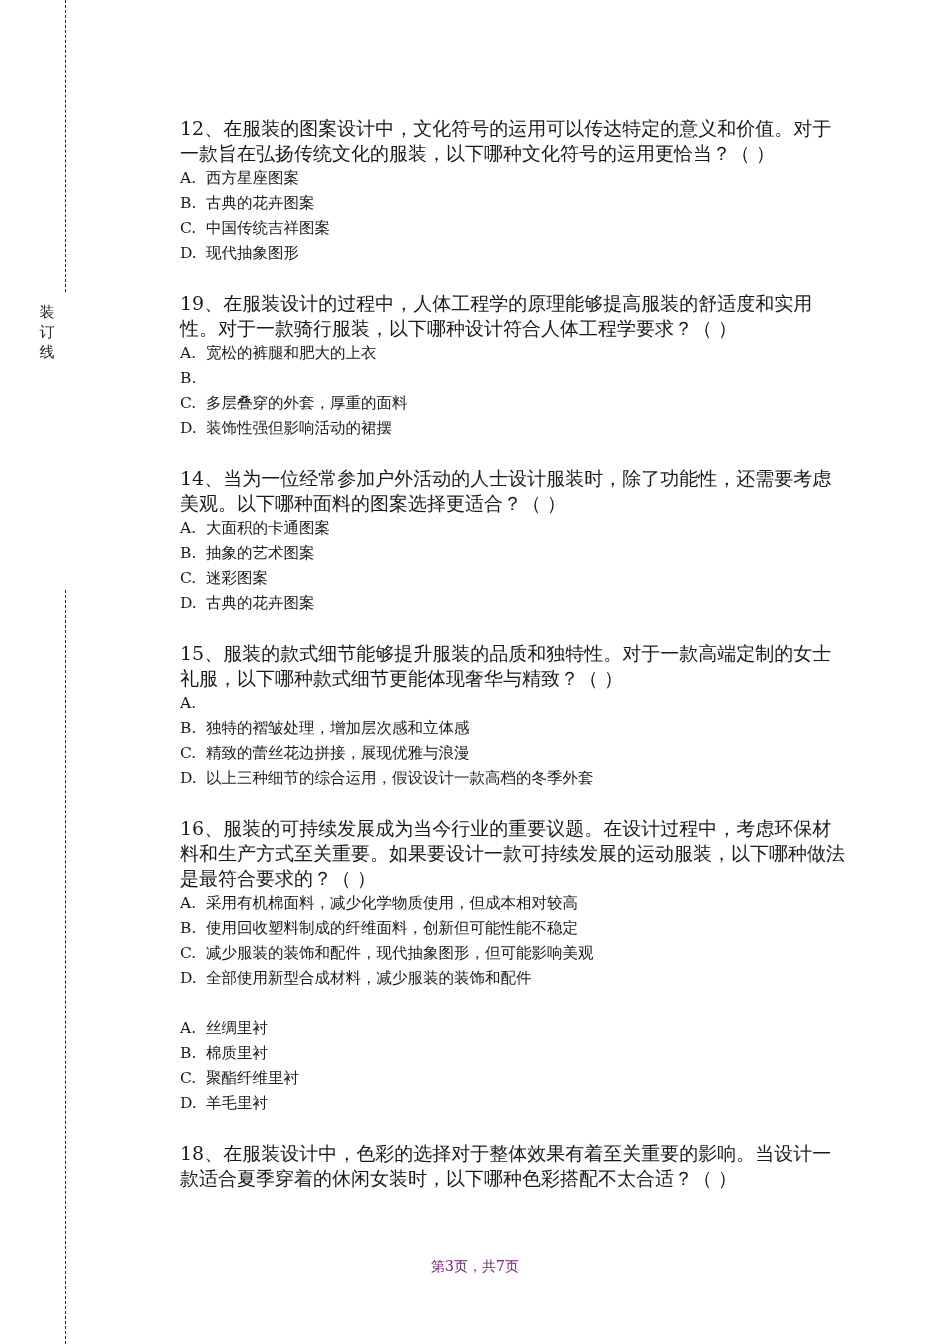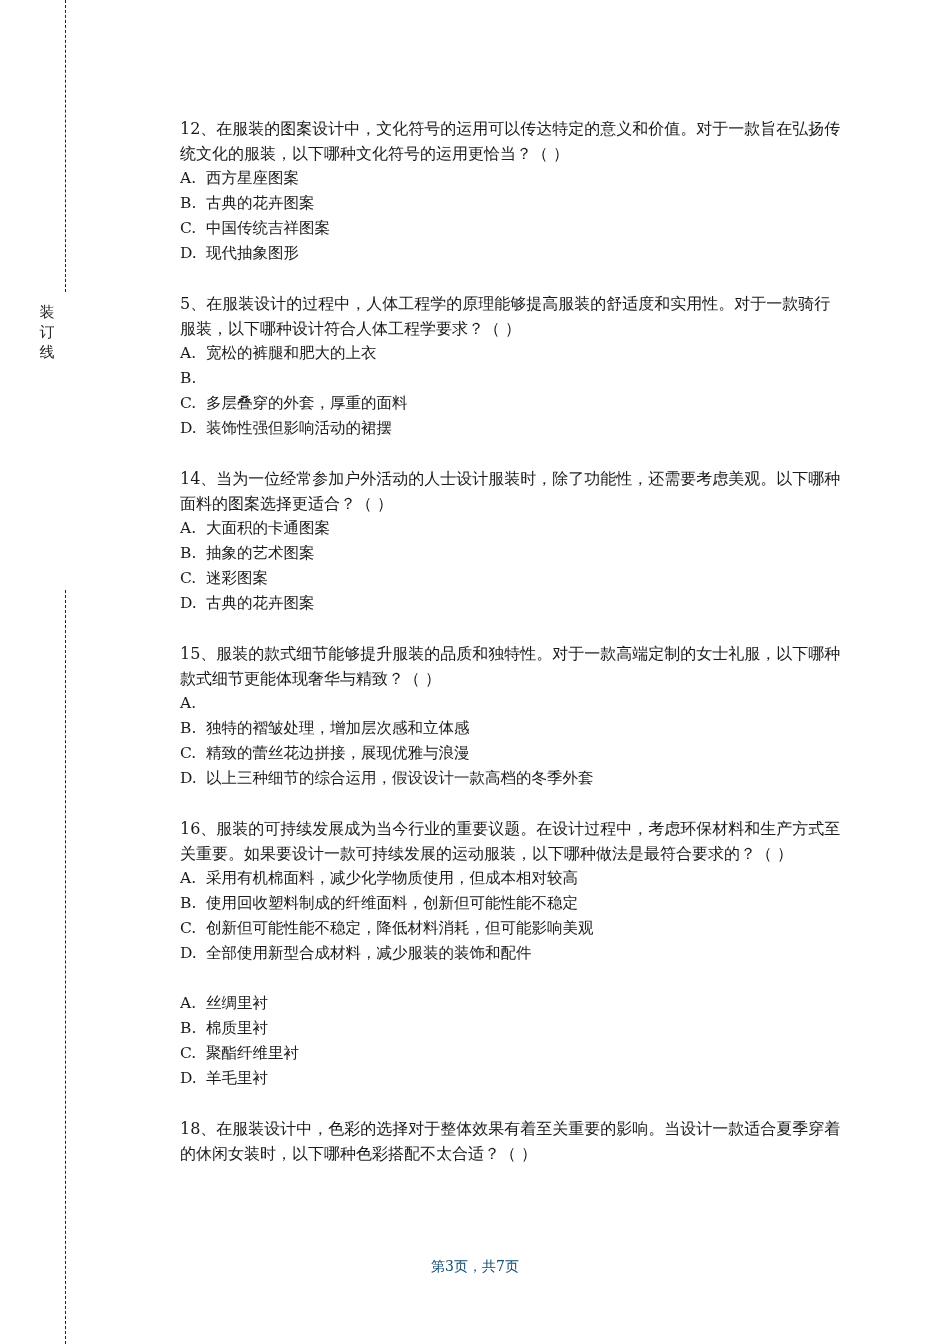--- a/index.html
+++ b/index.html
@@ -37,42 +37,42 @@
     .content {
       position: absolute;
       left: 180px;
       top: 116px;
       width: 665px;
     }
     .question {
       margin: 0 0 25px 0;
     }
     .q-stem {
-      font-size: 16px;
+      font-size: 19px;
       line-height: 25px;
       margin: 0;
     }
     .q-option {
       font-size: 15.5px;
       line-height: 25px;
       margin: 0;
       display: flex;
     }
     .q-option .opt-key {
       width: 26px;
       flex: 0 0 26px;
     }
     .footer {
       position: absolute;
       left: 0;
       width: 950px;
       top: 1258px;
       text-align: center;
       font-size: 14px;
-      color: #0c4a6e;
+      color: #701a75;
     }
   </style>
 </head>
 <body>
 
 <div class="binding-line top"></div>
 <div class="binding-line bottom"></div>
 <div class="binding-label">
   <span>装</span>
   <span>订</span>
@@ -95,21 +95,21 @@
         <span class="opt-key">C.</span>
         <span>中国传统吉祥图案</span>
       </p>
     <p class="q-option">
         <span class="opt-key">D.</span>
         <span>现代抽象图形</span>
       </p>
   </div>
 
   <div class="question">
-    <p class="q-stem">5、在服装设计的过程中，人体工程学的原理能够提高服装的舒适度和实用性。对于一款骑行服装，以下哪种设计符合人体工程学要求？（ ）</p>
+    <p class="q-stem">19、在服装设计的过程中，人体工程学的原理能够提高服装的舒适度和实用性。对于一款骑行服装，以下哪种设计符合人体工程学要求？（ ）</p>
     <p class="q-option">
         <span class="opt-key">A.</span>
         <span>宽松的裤腿和肥大的上衣</span>
       </p>
     <p class="q-option">
         <span class="opt-key">B.</span>
       </p>
     <p class="q-option">
         <span class="opt-key">C.</span>
         <span>多层叠穿的外套，厚重的面料</span>
@@ -164,21 +164,21 @@
     <p class="q-option">
         <span class="opt-key">A.</span>
         <span>采用有机棉面料，减少化学物质使用，但成本相对较高</span>
       </p>
     <p class="q-option">
         <span class="opt-key">B.</span>
         <span>使用回收塑料制成的纤维面料，创新但可能性能不稳定</span>
       </p>
     <p class="q-option">
         <span class="opt-key">C.</span>
-        <span>创新但可能性能不稳定，降低材料消耗，但可能影响美观</span>
+        <span>减少服装的装饰和配件，现代抽象图形，但可能影响美观</span>
       </p>
     <p class="q-option">
         <span class="opt-key">D.</span>
         <span>全部使用新型合成材料，减少服装的装饰和配件</span>
       </p>
   </div>
 
   <div class="question">
     <p class="q-option">
         <span class="opt-key">A.</span>

